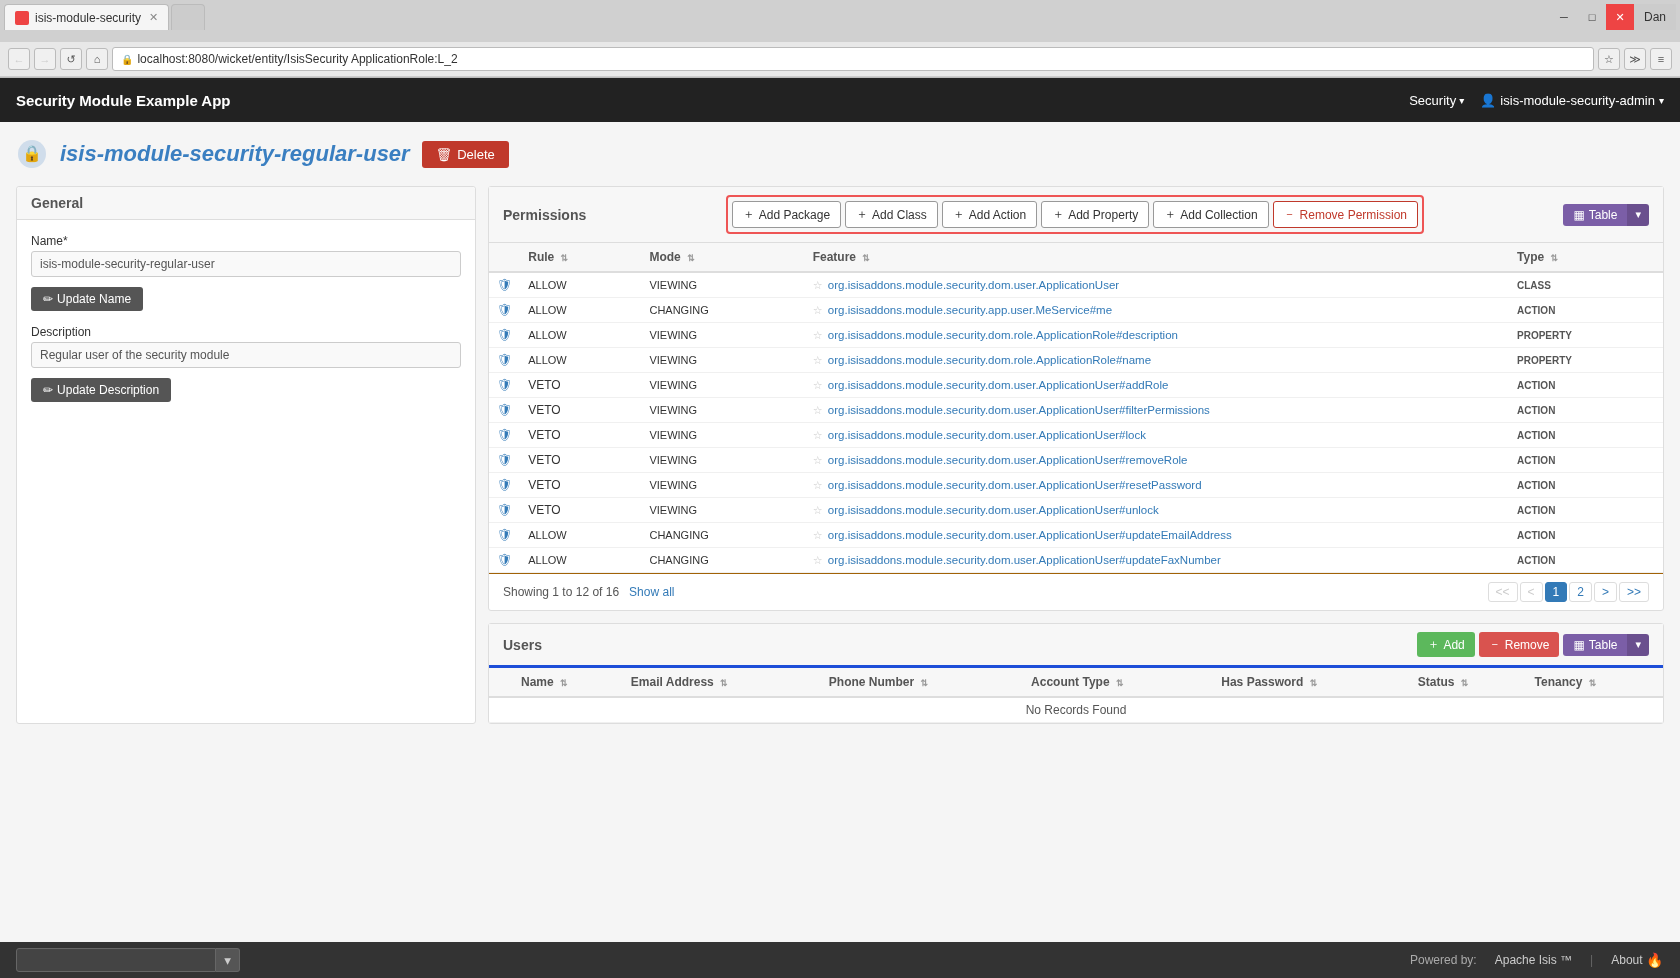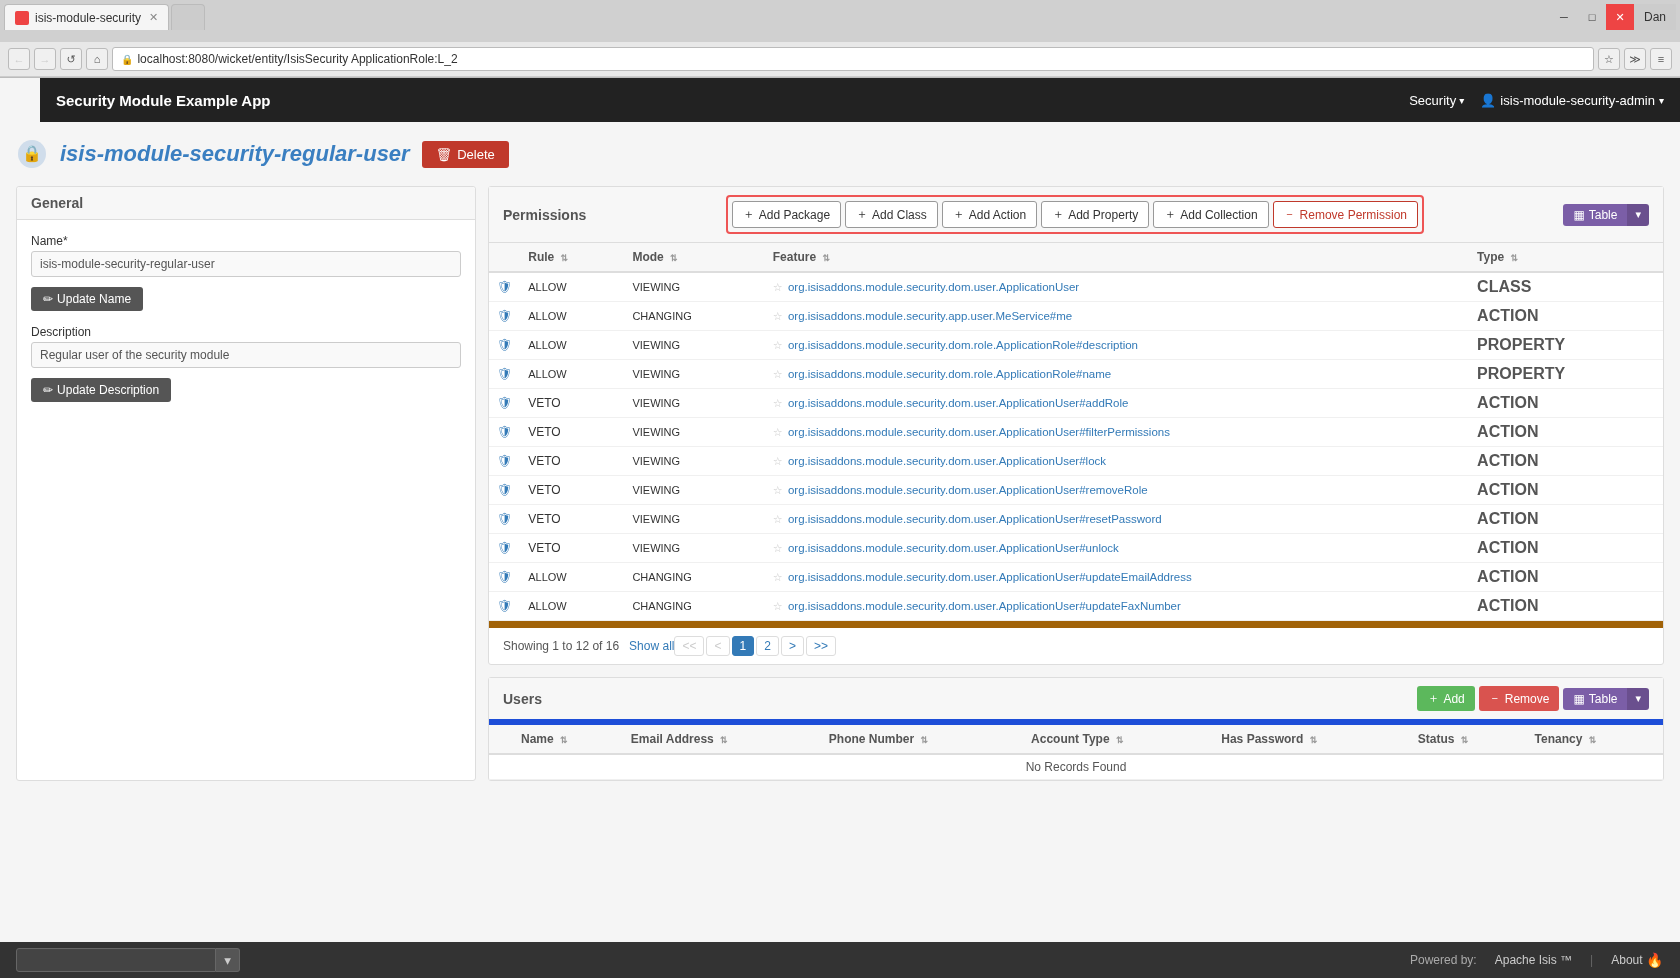--- a/index.html
+++ b/index.html
@@ -12,21 +12,21 @@
     .browser-tab .close-btn { margin-left: 8px; color: #888; cursor: pointer; font-size: 11px; }
     .browser-tab-inactive { background: #d8d8d8; border-radius: 4px 4px 0 0; padding: 4px 10px; margin-right: 2px; font-size: 12px; border: 1px solid #bbb; border-bottom: none; }
     .browser-controls { display: flex; align-items: center; background: #e8e8e8; padding: 5px 8px; gap: 4px; border-bottom: 1px solid #ccc; }
     .browser-btn { width: 22px; height: 22px; border: 1px solid #bbb; background: #f0f0f0; border-radius: 3px; cursor: pointer; display: flex; align-items: center; justify-content: center; font-size: 11px; color: #555; }
     .browser-btn.disabled { color: #ccc; }
     .address-bar { flex: 1; height: 24px; border: 1px solid #bbb; border-radius: 3px; padding: 0 8px; font-size: 12px; background: white; display: flex; align-items: center; }
     .win-btn { width: 28px; height: 26px; display: flex; align-items: center; justify-content: center; font-size: 11px; cursor: pointer; background: #d0d0d0; }
     .win-btn.close { background: #e44; color: white; }
 
     
-    .app-navbar { background: #222; color: white; padding: 0 16px; height: 44px; display: flex; align-items: center; justify-content: space-between; margin-left: 40px; }
+    .app-navbar { background: #222; color: white; padding: 0 16px; height: 44px; display: flex; align-items: center; justify-content: space-between; }
     .app-title { font-size: 15px; font-weight: bold; color: white; }
     .navbar-right { display: flex; align-items: center; gap: 16px; }
     .nav-dropdown { color: white; font-size: 13px; cursor: pointer; display: flex; align-items: center; gap: 3px; }
     .nav-dropdown::after { content: '▾'; font-size: 10px; }
     .nav-user { color: white; font-size: 13px; cursor: pointer; display: flex; align-items: center; gap: 4px; }
     .nav-user::after { content: '▾'; font-size: 10px; }
     .user-icon { font-size: 13px; }
 
     
     .page-content { padding: 16px; background: #f5f5f5; min-height: calc(978px - 44px - 56px - 40px); }
@@ -60,37 +60,37 @@
 
     
     .toolbar-highlighted { border: 2px solid #e55; border-radius: 4px; padding: 4px; display: flex; gap: 4px; align-items: center; }
 
     
     .data-table { width: 100%; border-collapse: collapse; font-size: 12px; }
     .data-table th { background: #f7f7f7; border-bottom: 2px solid #ddd; padding: 7px 8px; text-align: left; font-size: 12px; color: #555; white-space: nowrap; cursor: pointer; }
     .data-table th .sort-arrows { color: #999; font-size: 9px; margin-left: 3px; }
     .data-table td { padding: 5px 8px; border-bottom: 1px solid #f0f0f0; vertical-align: middle; }
     .feature-link { color: #337ab7; text-decoration: none; font-size: 11.5px; }
-    .type-badge { font-size: 16px; color: #555; font-weight: bold; }
+    .type-badge { font-size: 10px; color: #555; font-weight: bold; }
     .rule-allow { color: #333; font-size: 11px; }
     .rule-veto { color: #333; font-size: 12px; }
     .mode-text { color: #333; font-size: 11px; }
     .shield-icon { color: #337ab7; font-size: 12px; }
     .star-icon { color: #ccc; font-size: 11px; margin-right: 2px; }
 
     
-    .pagination-row { display: flex; align-items: center; padding: 8px 14px; font-size: 12px; color: #555; border-top: 7px solid #a16207; }
+    .pagination-row { display: flex; align-items: center; justify-content: space-between; padding: 8px 14px; font-size: 12px; color: #555; border-top: 1px solid #a16207; }
     .pagination-controls { display: flex; gap: 2px; }
     .page-btn { border: 1px solid #ddd; background: white; padding: 2px 7px; border-radius: 3px; cursor: pointer; font-size: 12px; color: #337ab7; }
     .page-btn.active { background: #337ab7; color: white; border-color: #337ab7; }
     .page-btn.disabled { color: #ccc; cursor: default; }
     .show-all-link { color: #337ab7; text-decoration: none; cursor: pointer; }
 
     
-    .users-header { display: flex; align-items: center; justify-content: space-between; padding: 8px 14px; background: #f7f7f7; border-bottom: 6px solid #1d4ed8; }
+    .users-header { display: flex; align-items: center; justify-content: space-between; padding: 8px 14px; background: #f7f7f7; border-bottom: 3px solid #1d4ed8; }
     .users-title { font-size: 14px; font-weight: bold; color: #555; }
     .users-toolbar { display: flex; gap: 4px; align-items: center; }
     .btn-add-green { background: #5cb85c; color: white; border: none; padding: 4px 10px; border-radius: 3px; cursor: pointer; font-size: 12px; display: flex; align-items: center; gap: 4px; }
     .btn-remove-red { background: #d9534f; color: white; border: none; padding: 4px 10px; border-radius: 3px; cursor: pointer; font-size: 12px; display: flex; align-items: center; gap: 4px; }
     .no-records { padding: 14px; font-size: 12px; color: #555; text-align: center; }
 
     
     .app-footer { background: #333; color: #aaa; font-size: 12px; padding: 8px 16px; display: flex; align-items: center; justify-content: space-between; position: fixed; bottom: 0; left: 0; right: 0; height: 36px; }
     .footer-search { display: flex; align-items: center; }
     .footer-input { width: 200px; height: 24px; border: 1px solid #666; background: #444; color: white; padding: 0 8px; font-size: 12px; border-radius: 3px 0 0 3px; }

